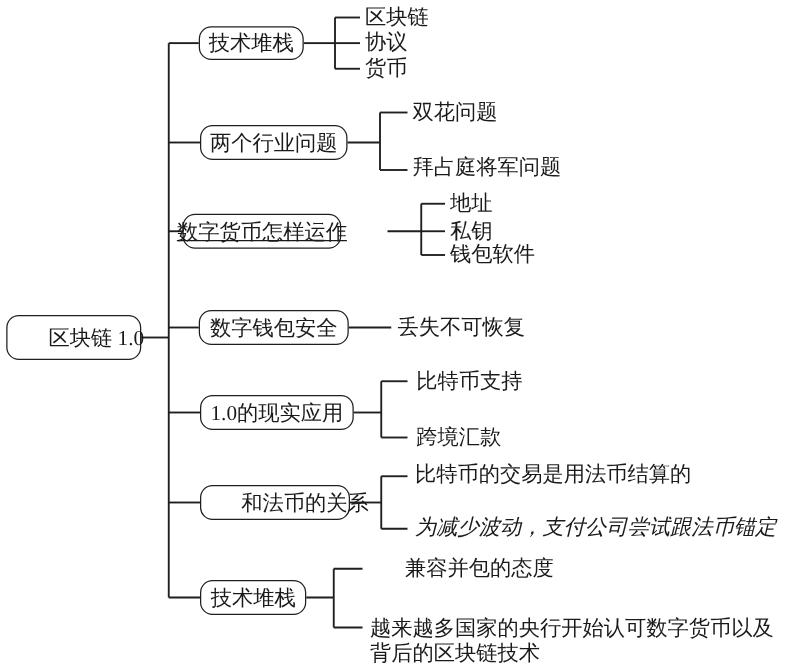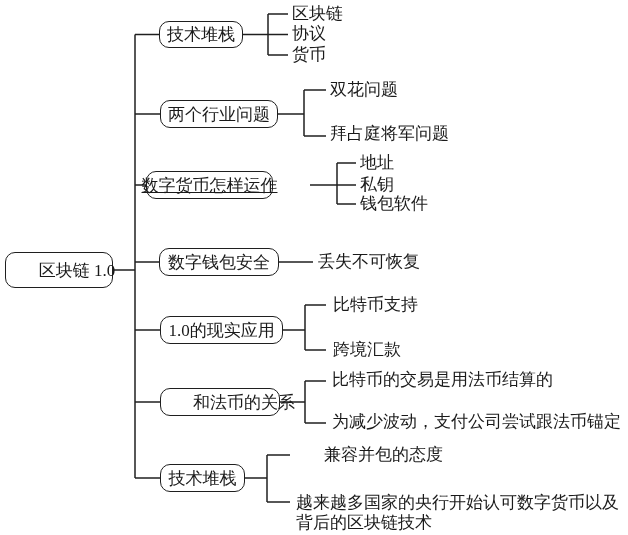--- a/index.html
+++ b/index.html
@@ -66,21 +66,21 @@
   .l1c { left: 292px; top: 45px; }
   .l2a { left: 330px; top: 80px; }
   .l2b { left: 330px; top: 124px; }
   .l3a { left: 360px; top: 153px; }
   .l3b { left: 360px; top: 175px; }
   .l3c { left: 360px; top: 194px; }
   .l4a { left: 318px; top: 252px; }
   .l5a { left: 333px; top: 295px; }
   .l5b { left: 333px; top: 340px; }
   .l6a { left: 332px; top: 370px; }
-  .l6b { left: 332px; top: 412px; }
+  .l6b { left: 332px; top: 412px; font-style: italic; }
   .l7a { left: 296px; top: 445px; margin-left: 28px; }
   .l7b { left: 296px; top: 493px; }
 </style>
 </head>
 <body>
 
 <div id="canvas">
 
   <svg id="connectors" viewBox="0 0 628 535" xmlns="http://www.w3.org/2000/svg">
 

